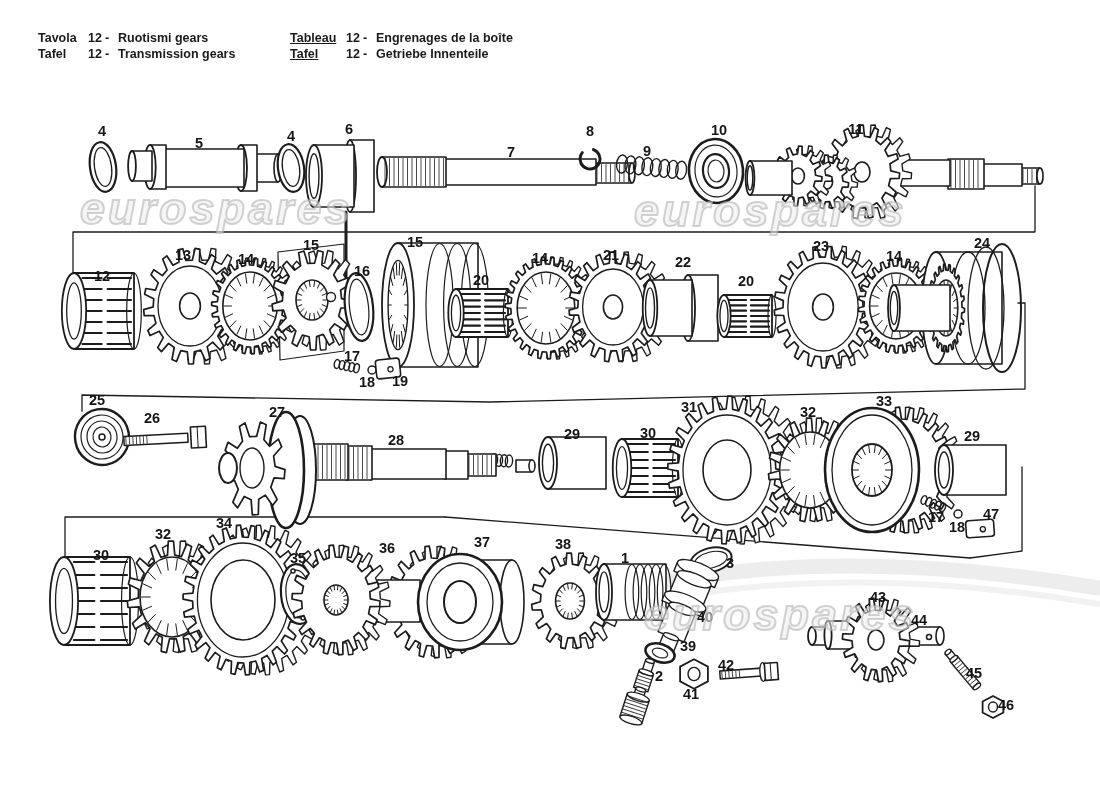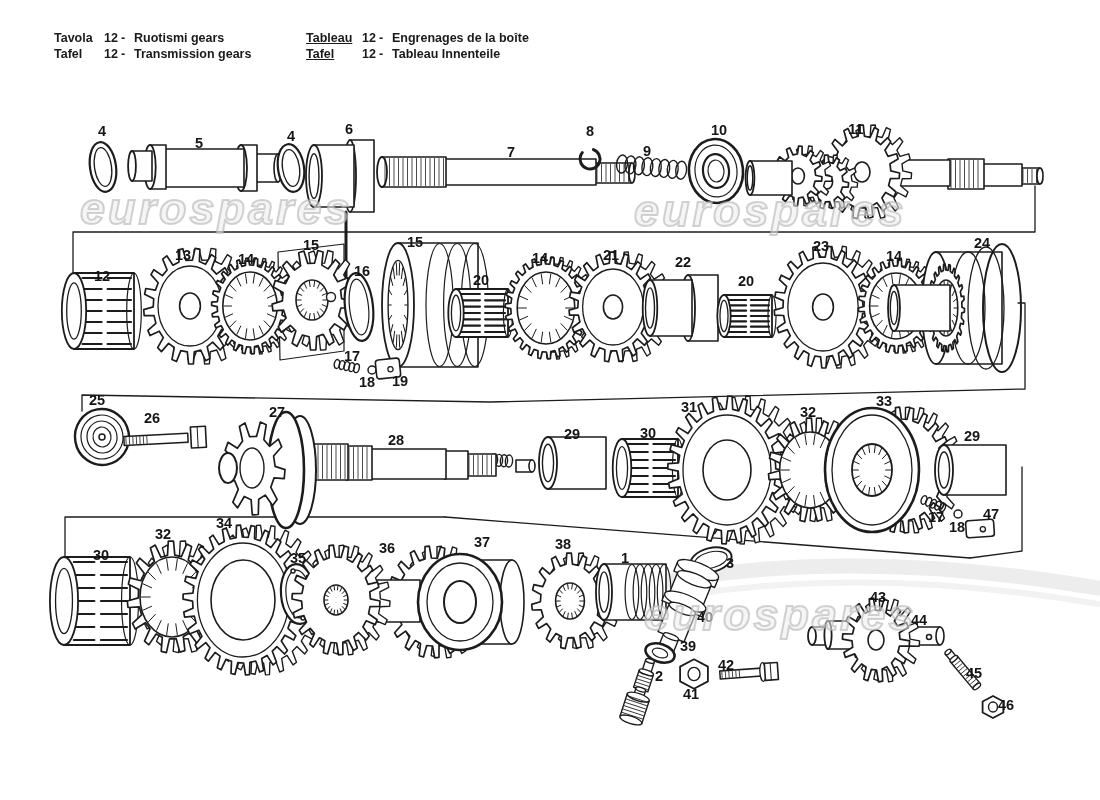--- a/index.html
+++ b/index.html
@@ -1,18 +1,18 @@
 <!DOCTYPE html>
 <html><head>
 <meta charset="utf-8">
 <style>
   html,body{margin:0;padding:0;background:#e9e9e9;}
   .page{position:relative;width:1100px;height:800px;background:#ffffff;overflow:hidden;
         font-family:"Liberation Sans",sans-serif;}
-  .header{position:absolute;top:30px;left:0;right:0;height:40px;margin-left:16px;}
+  .header{position:absolute;top:30px;left:0;right:0;height:40px;}
   .hcol{position:absolute;top:0;}
   .hrow{display:flex;font:700 12.5px "Liberation Sans",sans-serif;color:#1a1a1a;line-height:16px;white-space:nowrap;}
   .org{display:inline-block;width:50px;}
   .hcol2 .org{width:56px;text-decoration:underline;}
   .num{display:inline-block;width:17px;}
   .sep{display:inline-block;width:13px;}
   .wm{position:absolute;z-index:3;font-style:italic;font-weight:bold;font-size:45px;
       letter-spacing:3px;color:rgba(236,236,236,0.55);
       -webkit-text-stroke:2px rgba(180,180,180,0.6);
       pointer-events:none;user-select:none;}
@@ -44,21 +44,21 @@
       <div class="hrow">
         <span class="org">Tableau</span>
         <span class="num">12</span>
         <span class="sep">-</span>
         <span class="ttl">Engrenages de la boîte</span>
       </div>
       <div class="hrow">
         <span class="org">Tafel</span>
         <span class="num">12</span>
         <span class="sep">-</span>
-        <span class="ttl">Tableau Innenteile</span>
+        <span class="ttl">Getriebe Innenteile</span>
       </div>
     </div>
   </div>
 
   <svg width="1100" height="800" viewBox="0 0 1100 800">
       <g stroke-linejoin="round" stroke-linecap="round">
         <path d="M612,592 Q828,542 1098,588" fill="none" stroke="#ededed" stroke-width="15"></path>
         <path d="M612,610 Q828,558 1098,604" fill="none" stroke="#f2f2f2" stroke-width="6"></path>
       </g>
       <g stroke-linejoin="round" stroke-linecap="round">

